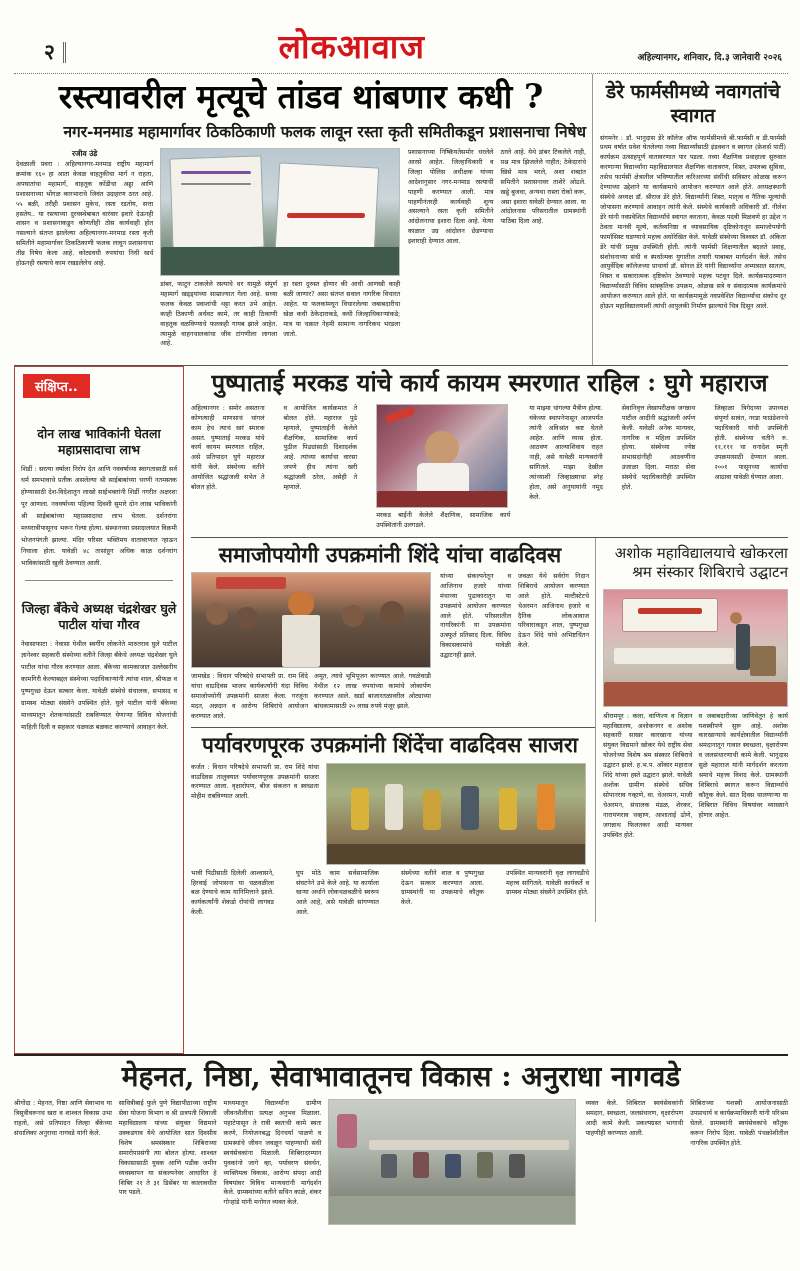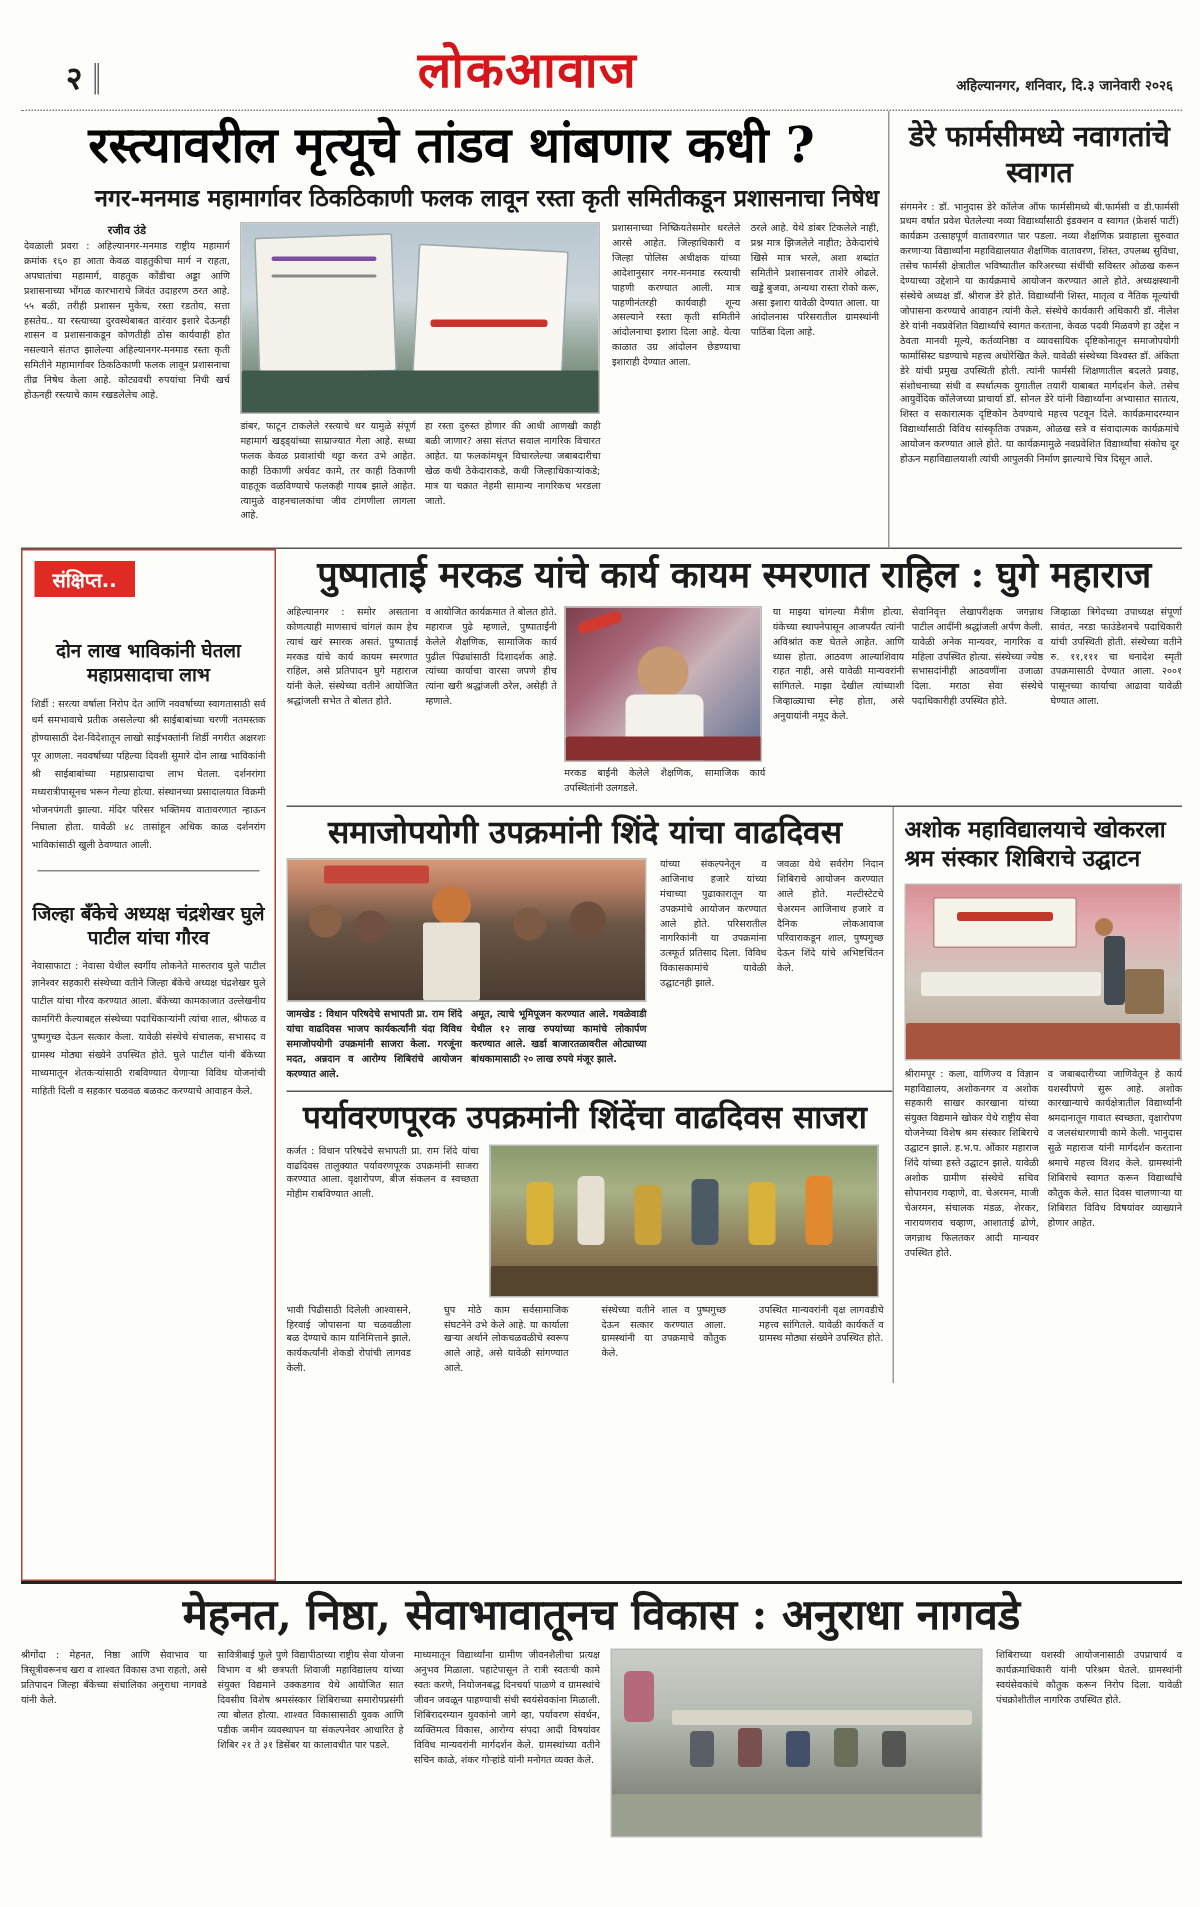--- a/index.html
+++ b/index.html
@@ -52,48 +52,48 @@
      font-size:13px;font-weight:bold;padding:3px 12px;margin:2px 0 8px 2px;}
   .brief-h{font-size:12.5px;font-weight:bold;text-align:center;line-height:1.3;margin:20px 0 5px 0;}
   .brief-div{border-top:1px solid #888;margin:10px 4px;}
   .brief-box .bt{line-height:1.85;}
 
   .band2-right{flex:1;padding-left:7px;}
 
   .art-pushpa{border-bottom:1px solid var(--rule);padding:3px 0 6px 0;}
   .art-pushpa .hl{font-size:24px;font-weight:bold;text-align:center;line-height:1.2;margin-bottom:6px;
      font-family:"DejaVu Serif",serif;}
-  .pushpa-cols{display:flex;gap:5px;}
+  .pushpa-cols{display:flex;gap:19px;}
   .pushpa-cols .bt{flex:1;}
   .pushpa-photo-wrap{width:134px;flex:none;}
   .pushpa-photo-wrap .photo{width:132px;height:104px;margin-bottom:3px;}
 
   .band2-row2{display:flex;}
   .stack-left{width:404px;flex:none;}
   .art-samaj{border-bottom:1px solid var(--rule);padding:4px 6px 6px 0;}
   .art-samaj .hl{font-size:21px;font-weight:bold;text-align:center;line-height:1.2;margin-bottom:5px;
      font-family:"DejaVu Serif",serif;}
   .samaj-cols{display:flex;gap:7px;}
-  .samaj-photo-block{width:242px;flex:none;font-weight:bold;}
+  .samaj-photo-block{width:242px;flex:none;}
   .samaj-photo-block .photo{width:240px;height:96px;margin-bottom:4px;}
   .samaj-mini{display:flex;gap:6px;}
   .samaj-mini .bt{width:117px;}
   .samaj-cols .side{flex:1;}
 
   .art-parya{padding:4px 6px 4px 0;}
   .art-parya .hl{font-size:21px;font-weight:bold;text-align:center;line-height:1.2;margin-bottom:5px;
      font-family:"DejaVu Serif",serif;}
   .parya-top{display:flex;gap:7px;margin-bottom:4px;}
   .parya-lead{width:128px;flex:none;}
   .parya-top .photo{width:260px;height:102px;}
   .parya-bottom{display:flex;gap:22px;}
   .parya-bottom .bt{flex:1;}
 
   .art-ashok{flex:1;border-left:1px solid #999;padding:4px 0 4px 7px;}
-  .art-ashok .hl{font-size:15px;font-weight:bold;text-align:left;line-height:1.3;margin:2px 0 6px 0;
+  .art-ashok .hl{font-size:15px;font-weight:normal;text-align:right;line-height:1.3;margin:2px 0 6px 0;
      font-family:"DejaVu Serif",serif;}
   .art-ashok .photo{width:100%;height:118px;margin-bottom:5px;}
   .ashok-cols{display:flex;gap:6px;}
   .ashok-cols .bt{flex:1;}
 
   
   .sec-bottom{border-top:2px solid #222;padding-top:5px;min-height:192px;}
   .sec-bottom .hl{font-size:28px;font-weight:bold;text-align:center;line-height:1.15;margin-bottom:6px;
      font-family:"DejaVu Serif",serif;}
   .mehnat-cols{display:flex;gap:7px;}
@@ -260,17 +260,18 @@
           <span class="blob" style="left:8px;top:14px;width:20px;height:34px;background:#b46a7a;border-radius:4px;"></span>
           <span class="blob" style="left:40px;top:40px;width:200px;height:10px;background:#d8d4c8;"></span>
           <span class="blob" style="left:52px;top:54px;width:16px;height:24px;background:#5a5e66;border-radius:3px;"></span>
           <span class="blob" style="left:84px;top:52px;width:16px;height:26px;background:#7a4f4f;border-radius:3px;"></span>
           <span class="blob" style="left:116px;top:54px;width:16px;height:24px;background:#44506a;border-radius:3px;"></span>
           <span class="blob" style="left:148px;top:52px;width:16px;height:26px;background:#6b6f5a;border-radius:3px;"></span>
           <span class="blob" style="left:180px;top:54px;width:16px;height:24px;background:#555;border-radius:3px;"></span>
           <span class="blob" style="left:0px;top:96px;width:248px;height:30px;background:#9aa08f;"></span>
         </div>
       </div>
+      <div class="bt">व्यक्त केले. शिबिरात स्वयंसेवकांनी श्रमदान, स्वच्छता, जलसंधारण, वृक्षारोपण आदी कामे केली. प्रकल्पग्रस्त भागाची पाहणीही करण्यात आली.</div>
       <div class="bt">शिबिराच्या यशस्वी आयोजनासाठी उपप्राचार्य व कार्यक्रमाधिकारी यांनी परिश्रम घेतले. ग्रामस्थांनी स्वयंसेवकांचे कौतुक करून निरोप दिला. यावेळी पंचक्रोशीतील नागरिक उपस्थित होते.</div>
     </div>
   </div>
 
 </div>
 
 </body></html>

